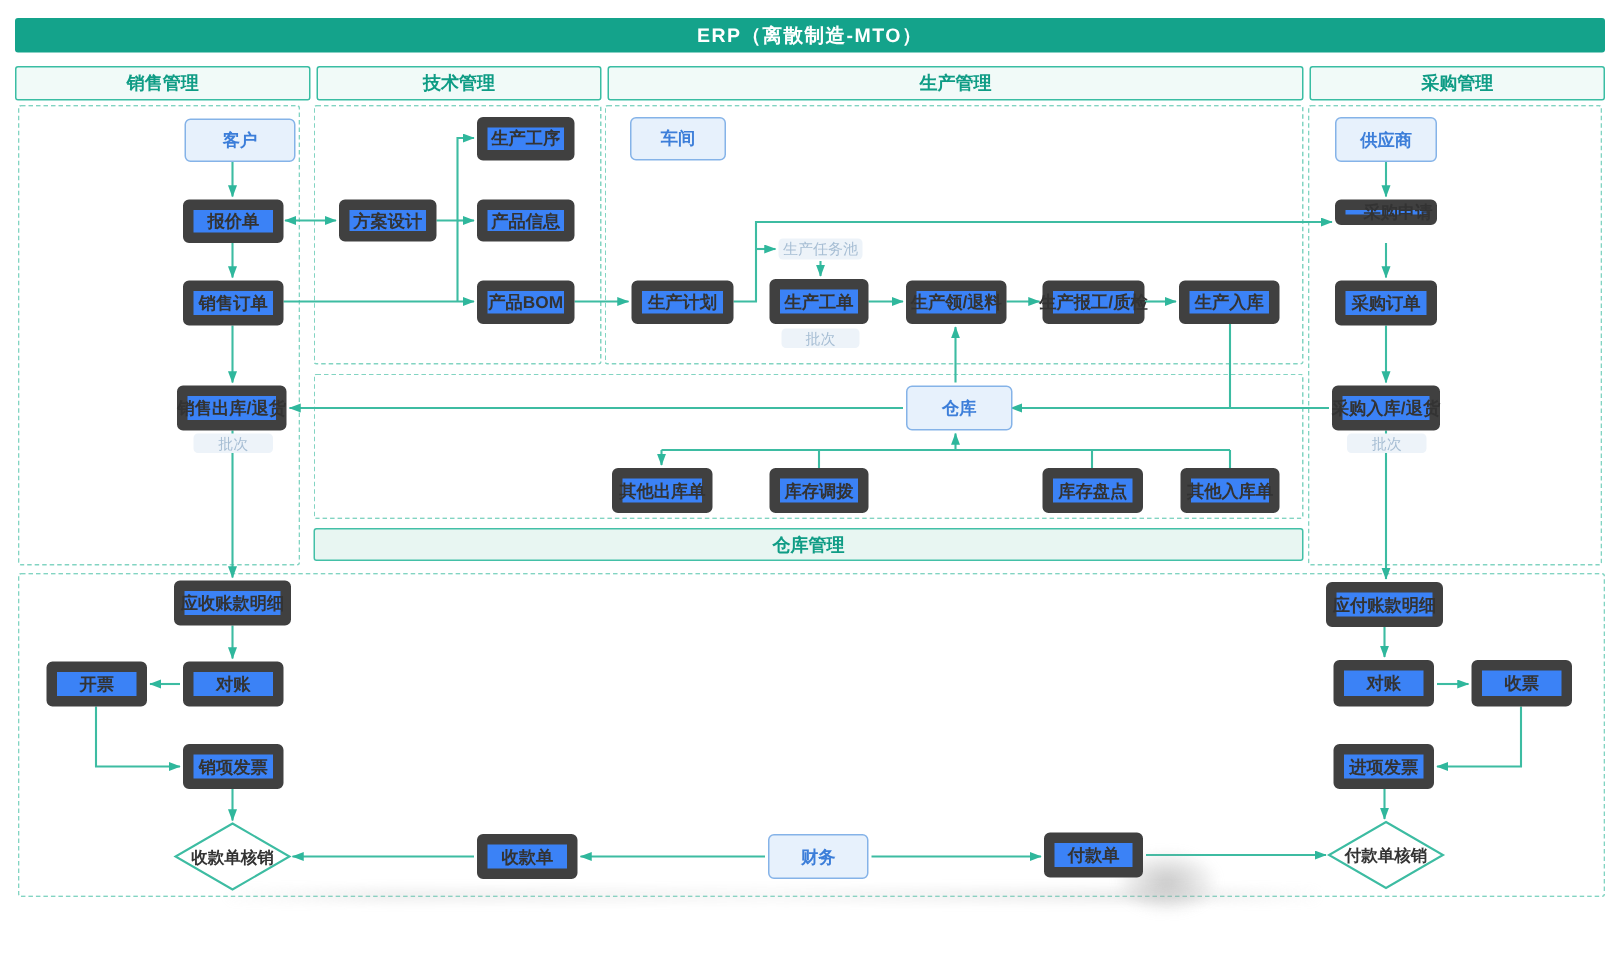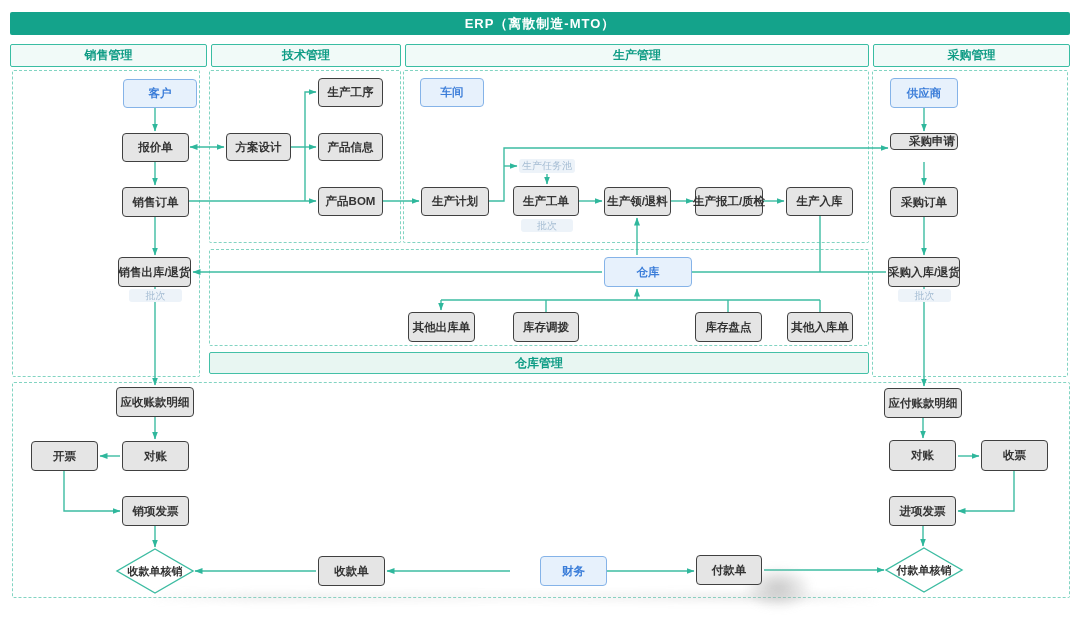--- a/index.html
+++ b/index.html
@@ -6,21 +6,21 @@
   .canvas{position:relative;width:1080px;height:641px;background:#fff;overflow:hidden;
           font-family:"Liberation Sans","DejaVu Sans",sans-serif;}
   .abs{position:absolute;box-sizing:border-box;}
   .titlebar{background:#14a38b;color:#fff;font-size:13px;font-weight:bold;
             display:flex;align-items:center;justify-content:center;border-radius:2px;letter-spacing:1px;}
   .lane-header{background:#f1faf8;border:1px solid #3abda3;color:#0f9c85;font-size:12px;font-weight:bold;
                display:flex;align-items:center;justify-content:center;border-radius:2px;}
   .lane-bar{background:#e8f6f2;border:1px solid #43c0a7;color:#0f9c85;font-size:12px;font-weight:bold;
             display:flex;align-items:center;justify-content:center;border-radius:2px;}
   .region{border:1px dashed #82d4c2;border-radius:2px;}
-  .node{background:#e5e5e5;border:1px solid #404040;border-radius:4px;color:#333;
+  .node{background:#3b82f6;border:7px solid #404040;border-radius:4px;color:#333;
         font-size:11.5px;font-weight:bold;display:flex;align-items:center;justify-content:center;
         white-space:nowrap;}
   .node.blue{background:#e7f1fc;border:1px solid #85b3e8;color:#3c7ed9;}
   .pill{background:#edf3f9;border-radius:3px;color:#a7bed4;font-size:10px;
         display:flex;align-items:center;justify-content:center;white-space:nowrap;}
   .dlabel{color:#333;font-size:11px;font-weight:bold;display:flex;align-items:center;justify-content:center;
           white-space:nowrap;}
   .wires{position:absolute;left:0;top:0;pointer-events:none;}
   .smudge1{width:66px;height:40px;background:radial-gradient(ellipse at center,#9a9a9a 0%,rgba(170,170,170,.35) 55%,rgba(255,255,255,0) 75%);
            filter:blur(4px);opacity:.55;border-radius:50%;}
@@ -164,21 +164,21 @@
   <div class="abs node" style="left:604px;top:187px;width:67px;height:29px;">
       <span>生产领/退料</span>
     </div>
   <div class="abs node" style="left:695px;top:187px;width:68px;height:29px;">
       <span>生产报工/质检</span>
     </div>
   <div class="abs node" style="left:786px;top:187px;width:67px;height:29px;">
       <span>生产入库</span>
     </div>
 
-  <div class="abs node blue" style="left:604px;top:257px;width:88px;height:30px;">
+  <div class="abs node blue" style="left:604px;top:257px;width:71px;height:30px;">
       <span>仓库</span>
     </div>
   <div class="abs node" style="left:408px;top:312px;width:67px;height:30px;">
       <span>其他出库单</span>
     </div>
   <div class="abs node" style="left:513px;top:312px;width:66px;height:30px;">
       <span>库存调拨</span>
     </div>
   <div class="abs node" style="left:695px;top:312px;width:67px;height:30px;">
       <span>库存盘点</span>
@@ -214,21 +214,21 @@
     </div>
   <div class="abs node" style="left:122px;top:496px;width:67px;height:30px;">
       <span>销项发票</span>
     </div>
   <div class="abs dlabel" style="left:117px;top:549px;width:76px;height:44px;">
       <span>收款单核销</span>
     </div>
   <div class="abs node" style="left:318px;top:556px;width:67px;height:30px;">
       <span>收款单</span>
     </div>
-  <div class="abs node blue" style="left:512px;top:556px;width:67px;height:30px;margin-left:28px;">
+  <div class="abs node blue" style="left:512px;top:556px;width:67px;height:30px;">
       <span>财务</span>
     </div>
   <div class="abs node" style="left:696px;top:555px;width:66px;height:30px;">
       <span>付款单</span>
     </div>
 
   <div class="abs node" style="left:884px;top:388px;width:78px;height:30px;">
       <span>应付账款明细</span>
     </div>
   <div class="abs node" style="left:889px;top:440px;width:67px;height:31px;">

